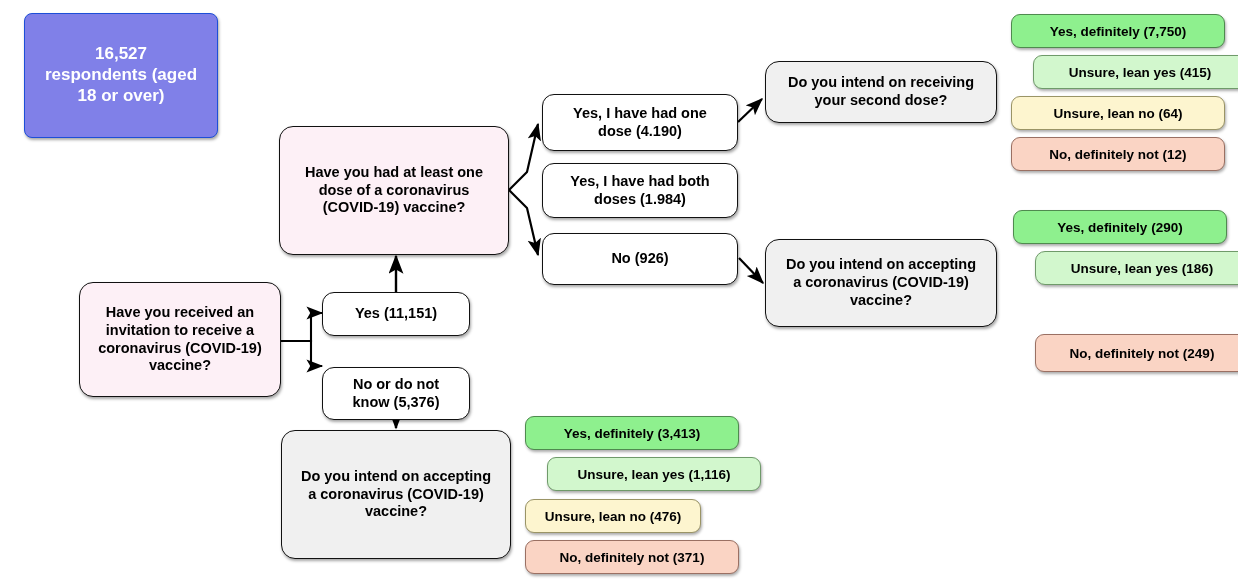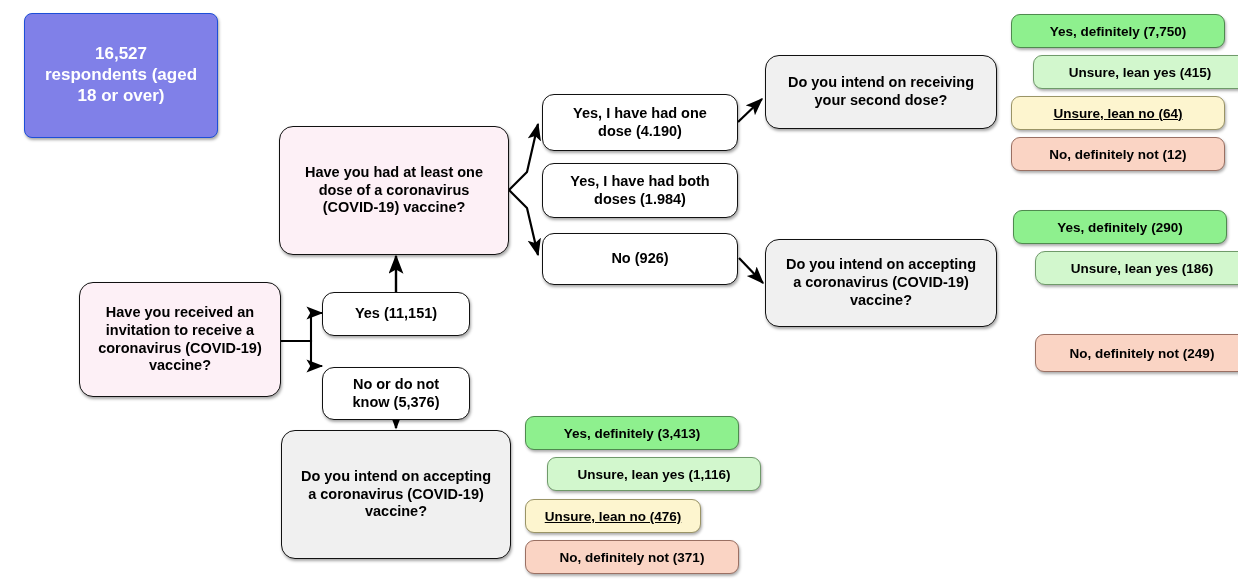--- a/index.html
+++ b/index.html
@@ -69,21 +69,21 @@
     text-align: center;
     font-weight: bold;
     font-size: 13.5px;
     color: #000000;
     border-radius: 9px;
     border: 1.2px solid #5a5a5a;
     box-shadow: 1px 2px 3px rgba(0,0,0,0.33);
   }
   .chip-green-strong { background: #8ef08e; border-color: #4f8a4f; }
   .chip-green-light  { background: #d2f7cd; border-color: #6f9a6a; margin-left: 22px; }
-  .chip-yellow       { background: #fdf5cf; border-color: #9a9466; text-decoration: underline; }
+  .chip-yellow       { background: #fdf5cf; border-color: #9a9466; }
   .chip-red          { background: #fad4c4; border-color: #9a7063; }
 
   svg.edges {
     position: absolute;
     left: 0; top: 0;
     width: 1238px;
     height: 583px;
     pointer-events: none;
   }
 </style>
@@ -130,21 +130,21 @@
   <div class="node n-pink" style="left:279px; top:126px; width:230px; height:129px;">Have you had at least one
 dose of a coronavirus
 (COVID-19) vaccine?</div>
 
   <div class="node n-white" style="left:542px; top:94px; width:196px; height:57px;">Yes, I have had one
 dose (4.190)</div>
   <div class="node n-white" style="left:542px; top:163px; width:196px; height:55px;">Yes, I have had both
 doses (1.984)</div>
   <div class="node n-white" style="left:542px; top:233px; width:196px; height:52px;">No (926)</div>
 
-  <div class="node n-grey" style="left:765px; top:55px; width:232px; height:74px;">Do you intend on receiving
+  <div class="node n-grey" style="left:765px; top:61px; width:232px; height:62px;">Do you intend on receiving
 your second dose?</div>
   <div class="node n-grey" style="left:765px; top:239px; width:232px; height:88px;">Do you intend on accepting
 a coronavirus (COVID-19)
 vaccine?</div>
   <div class="node n-grey" style="left:281px; top:430px; width:230px; height:129px;">Do you intend on accepting
 a coronavirus (COVID-19)
 vaccine?</div>
 
   <div class="chip chip-green-strong" style="left:1011px; top:14px; width:214px; height:34px;">Yes, definitely (7,750)</div>
   <div class="chip chip-green-light" style="left:1011px; top:55px; width:214px; height:34px;">Unsure, lean yes (415)</div>

